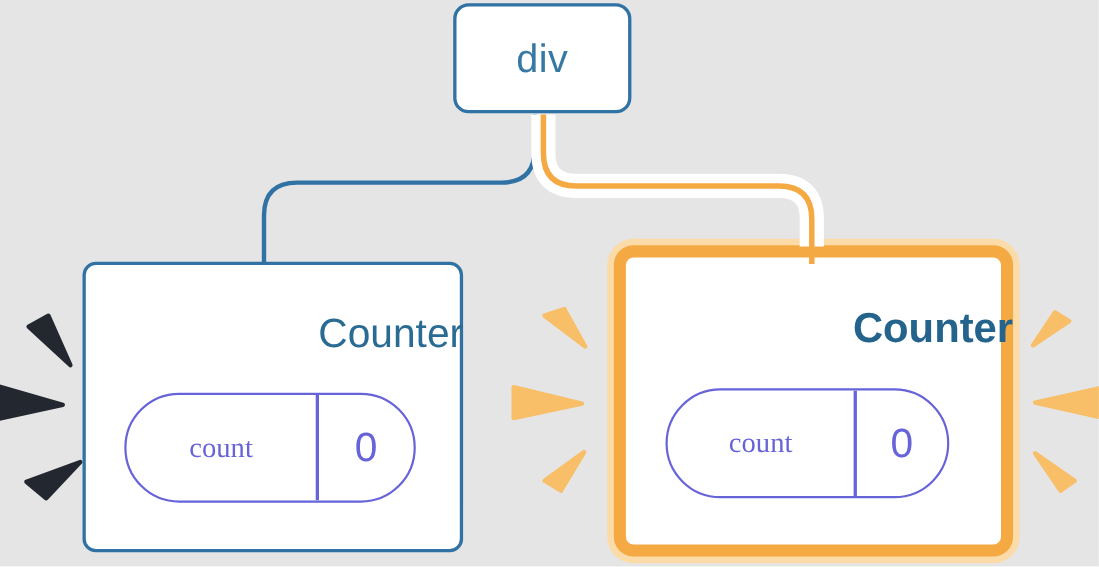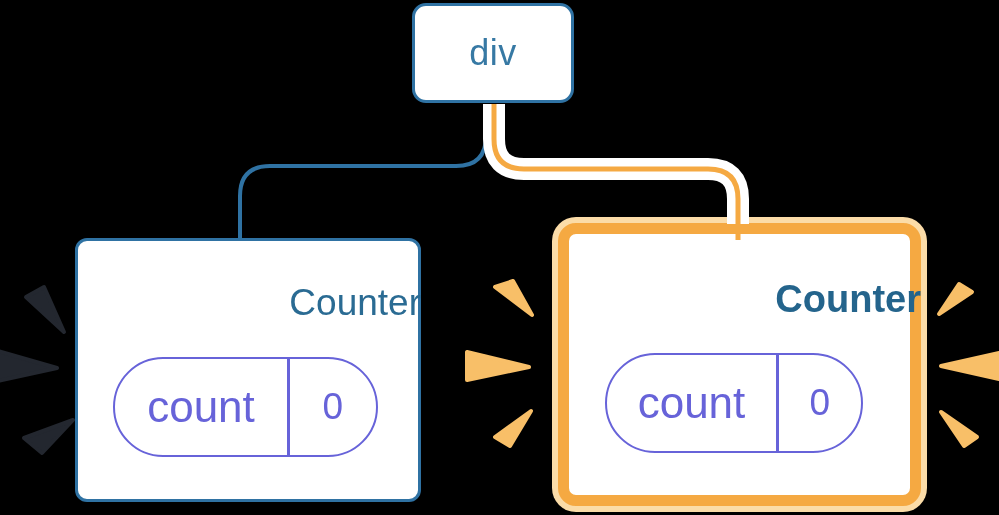--- a/index.html
+++ b/index.html
@@ -1,20 +1,20 @@
 <!DOCTYPE html>
 <html><head>
 <meta charset="utf-8">
 <style>
   html, body { margin: 0; padding: 0; background: #ffffff; }
   #stage {
     position: relative;
     width: 999px;
     height: 515px;
-    background: #000000;
+    background: #e5e5e5;
     overflow: hidden;
     font-family: "Liberation Sans", "DejaVu Sans", sans-serif;
   }
   .abs { position: absolute; box-sizing: border-box; }
 
   
   #root-node {
     left: 412px; top: 3px; width: 162px; height: 100px;
     background: #ffffff;
     border: 3.5px solid #2F72A3;
@@ -60,21 +60,22 @@
     border-radius: 52px;
     overflow: hidden;
     z-index: 4;
     color: #6763D9;
   }
   #pill-left  { left: 113px; top: 357px; width: 265px; height: 100px; }
   #pill-right { left: 605px; top: 353px; width: 258px; height: 100px; }
   .pill .key {
     flex: 0 0 auto;
     display: flex; align-items: center; justify-content: center;
-    font-size: 44px;
+    font-size: 26px;
+    font-family: Liberation Serif, serif;
   }
   #pill-left  .key { width: 172px; }
   #pill-right .key { width: 169px; }
   .pill .divider { flex: 0 0 2.5px; background: #6763D9; }
   .pill .value {
     flex: 1 1 auto;
     display: flex; align-items: center; justify-content: center;
     font-size: 37px;
   }
 

